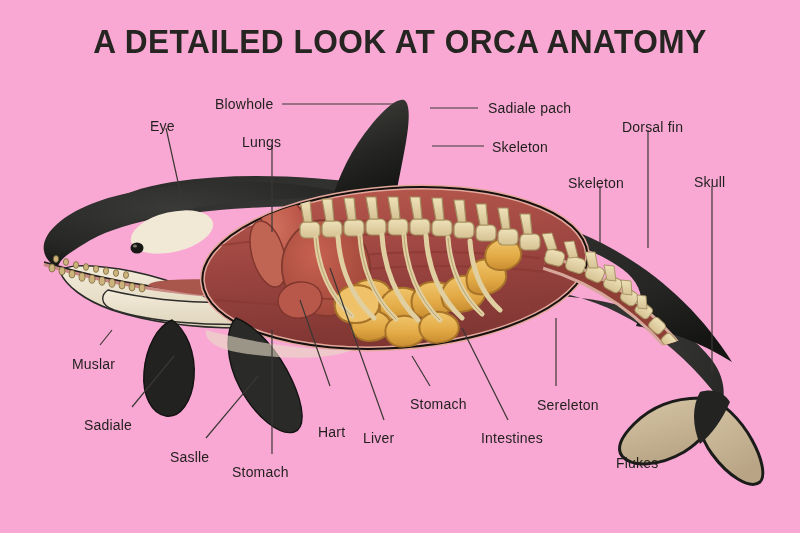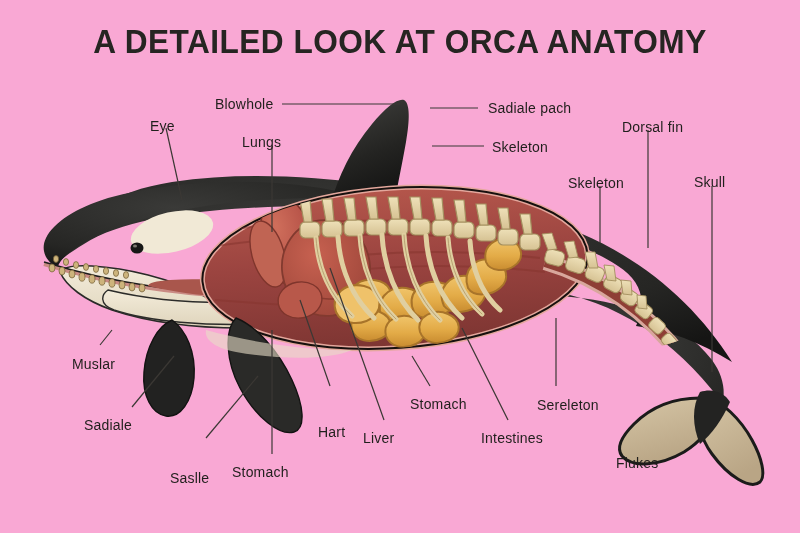--- a/index.html
+++ b/index.html
@@ -319,21 +319,21 @@
   <div class="label" style="left:150px;top:118px;">Eye</div>
   <div class="label" style="left:215px;top:96px;">Blowhole</div>
   <div class="label" style="left:242px;top:134px;">Lungs</div>
   <div class="label" style="left:488px;top:100px;">Sadiale pach</div>
   <div class="label" style="left:492px;top:139px;">Skeleton</div>
   <div class="label" style="left:622px;top:119px;">Dorsal fin</div>
   <div class="label" style="left:568px;top:175px;">Skeleton</div>
   <div class="label" style="left:694px;top:174px;">Skull</div>
   <div class="label" style="left:72px;top:356px;">Muslar</div>
   <div class="label" style="left:84px;top:417px;">Sadiale</div>
-  <div class="label" style="left:170px;top:470px;">Saslle</div>
+  <div class="label" style="left:170px;top:449px;">Saslle</div>
   <div class="label" style="left:232px;top:464px;">Stomach</div>
   <div class="label" style="left:318px;top:396px;margin-top:28px;">Hart</div>
   <div class="label" style="left:363px;top:430px;">Liver</div>
   <div class="label" style="left:410px;top:396px;">Stomach</div>
   <div class="label" style="left:481px;top:430px;">Intestines</div>
   <div class="label" style="left:537px;top:397px;text-align:center;">Sereleton</div>
   <div class="label" style="left:616px;top:455px;">Flukes</div>
 
 </div>
 

